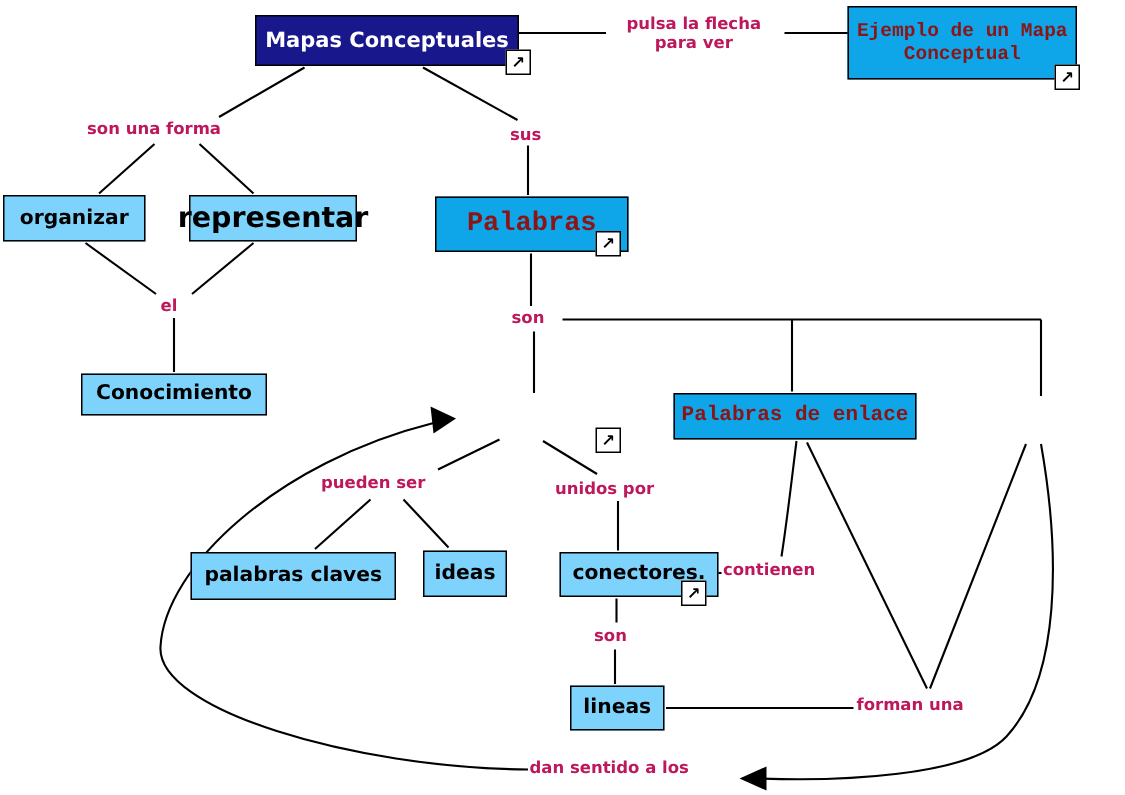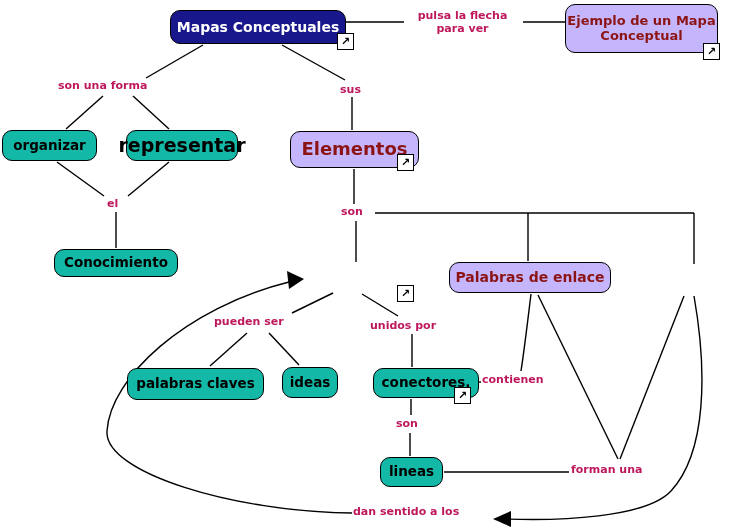--- a/index.html
+++ b/index.html
@@ -3,26 +3,26 @@
 <meta charset="utf-8">
 <style>
   html,body{margin:0;padding:0;background:#fff;}
   .canvas{
     position:relative;width:750px;height:530px;background:#ffffff;
     font-family:"DejaVu Sans","Liberation Sans",sans-serif;overflow:hidden;
   }
   svg.wires{position:absolute;left:0;top:0;width:750px;height:530px;pointer-events:none;}
   .node{
     position:absolute;display:flex;align-items:center;justify-content:center;
-    border:1.6px solid #000;border-radius:10px;font-weight:bold;
+    border:1.6px solid #000;border-radius:0;font-weight:bold;
     box-sizing:border-box;text-align:center;line-height:1.15;cursor:default;
   }
   .navy{background:#18188C;color:#ffffff;}
-  .orange{background:#c4b5fd;color:#8C1414;}
-  .light{background:#14b8a6;color:#000000;}
+  .orange{background:#0ea5e9;color:#8C1414;font-family:Liberation Mono, monospace;}
+  .light{background:#7dd3fc;color:#000000;}
   .lbl{
     position:absolute;font-weight:bold;color:#be185d;font-size:11px;
     text-align:center;white-space:nowrap;line-height:1.2;
   }
   .lbl.wrap{white-space:normal;}
   .badge{
     position:absolute;width:17px;height:17px;background:#ffffff;
     border:1.6px solid #000;box-sizing:border-box;display:flex;
     align-items:center;justify-content:center;font-size:11px;font-weight:bold;
     color:#000;line-height:1;cursor:pointer;
@@ -98,21 +98,21 @@
       <path d="M352 513 C235 512 104 473 107 431 C110 378 185 308 289 282"></path>
     </g>
     <polygon points="304,279 287,271 289,289" fill="#000000"></polygon>
     <polygon points="493,519 511,511 511,527" fill="#000000"></polygon>
   </svg>
 
   <div class="node navy" id="n-mapas">Mapas Conceptuales</div>
   <div class="node orange" id="n-ejemplo">Ejemplo de un Mapa Conceptual</div>
   <div class="node light" id="n-organizar">organizar</div>
   <div class="node light" id="n-representar">representar</div>
-  <div class="node orange" id="n-elementos">Elementos</div>
+  <div class="node orange" id="n-elementos">Palabras</div>
   <div class="node light" id="n-conocimiento">Conocimiento</div>
   <div class="node orange" id="n-palabras-enlace">Palabras de enlace</div>
   <div class="node light" id="n-palabras-claves">palabras claves</div>
   <div class="node light" id="n-ideas">ideas</div>
   <div class="node light" id="n-conectores">conectores.</div>
   <div class="node light" id="n-lineas">lineas</div>
 
   <div class="lbl wrap" id="l-pulsa">pulsa la flecha para ver</div>
   <div class="lbl" id="l-son-una-forma">son una forma</div>
   <div class="lbl" id="l-sus">sus</div>

